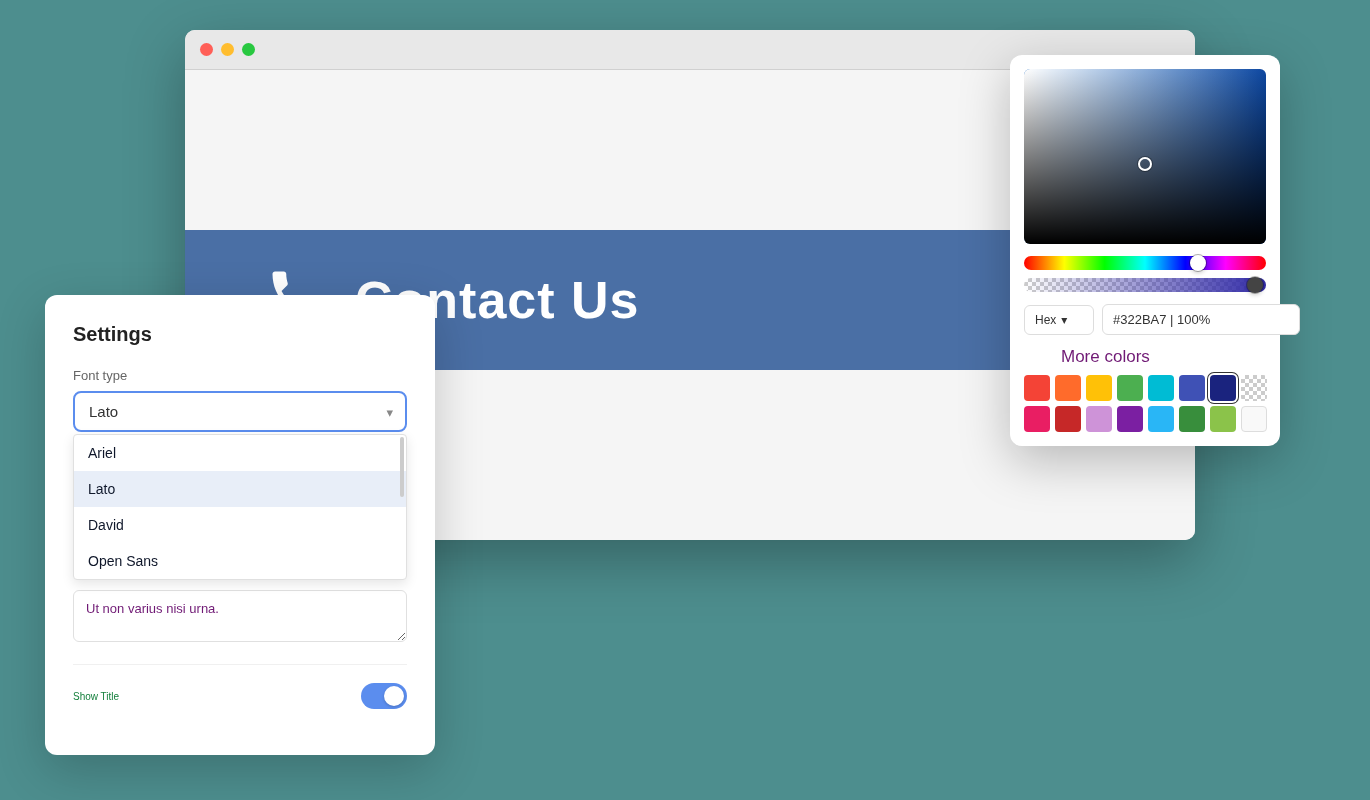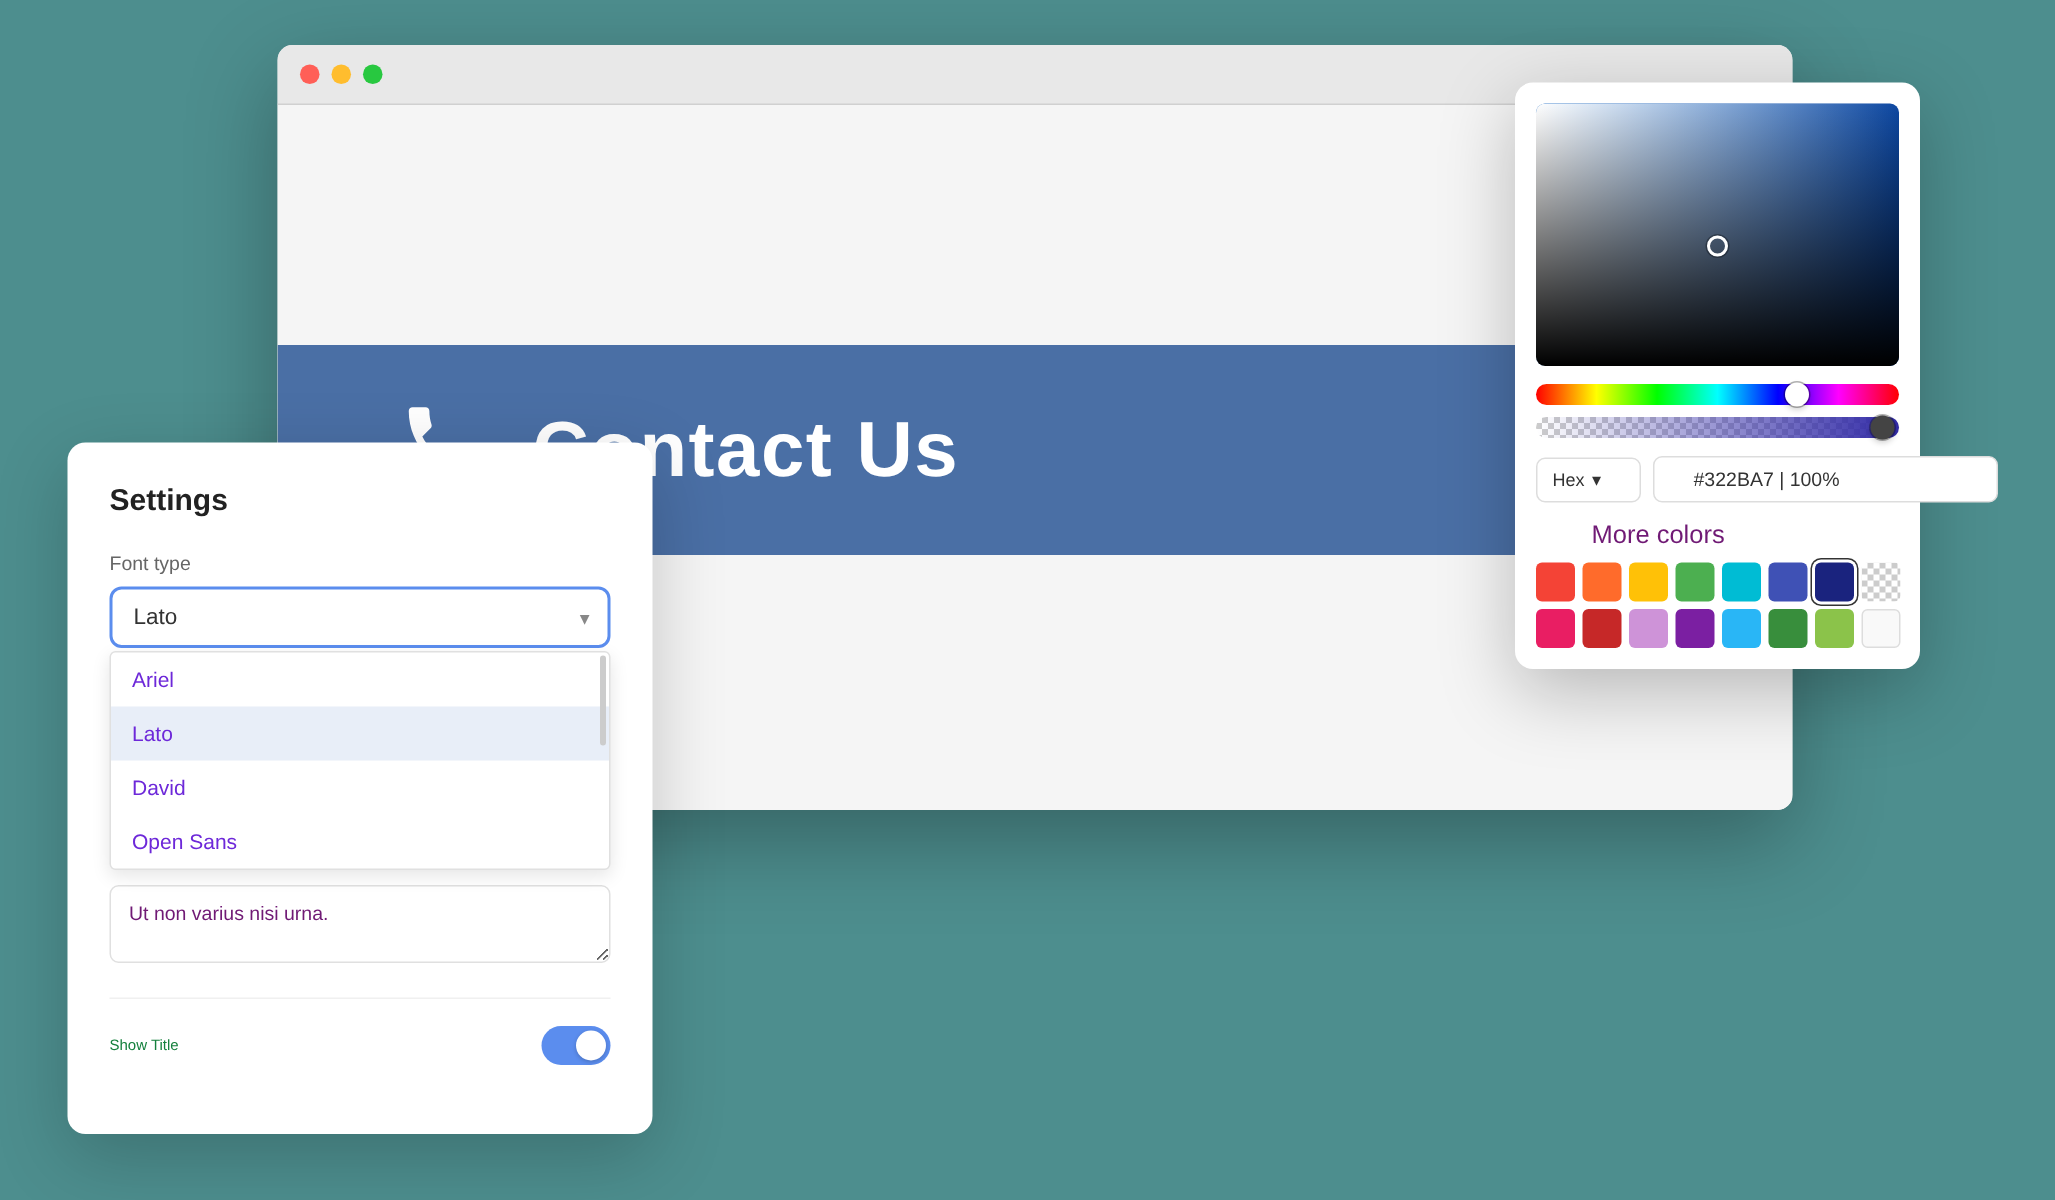--- a/index.html
+++ b/index.html
@@ -136,21 +136,21 @@
       border: 1px solid #e0e0e0;
       border-radius: 4px;
       box-shadow: 0 4px 12px rgba(0,0,0,0.1);
       margin-top: 2px;
       overflow: hidden;
     }
 
     .dropdown-option {
       padding: 10px 14px;
       font-size: 14px;
-      color: #6d28d9;
+      color: #0f172a;
       cursor: pointer;
     }
 
     .dropdown-option.selected {
       background: #e8eef8;
     }
 
     .dropdown-scrollbar {
       position: absolute;
       right: 2px;
@@ -339,21 +339,21 @@
       background: white;
       cursor: pointer;
       display: flex;
       align-items: center;
       gap: 5px;
       min-width: 70px;
     }
 
     .hex-value-input {
       flex: 1;
-      padding: 7px 26px;
+      padding: 7px 10px;
       border: 1px solid #ddd;
       border-radius: 6px;
       font-size: 13px;
       color: #333;
       background: white;
     }
 
     .more-colors-label {
       font-size: 17px;
       color: #701a75;

